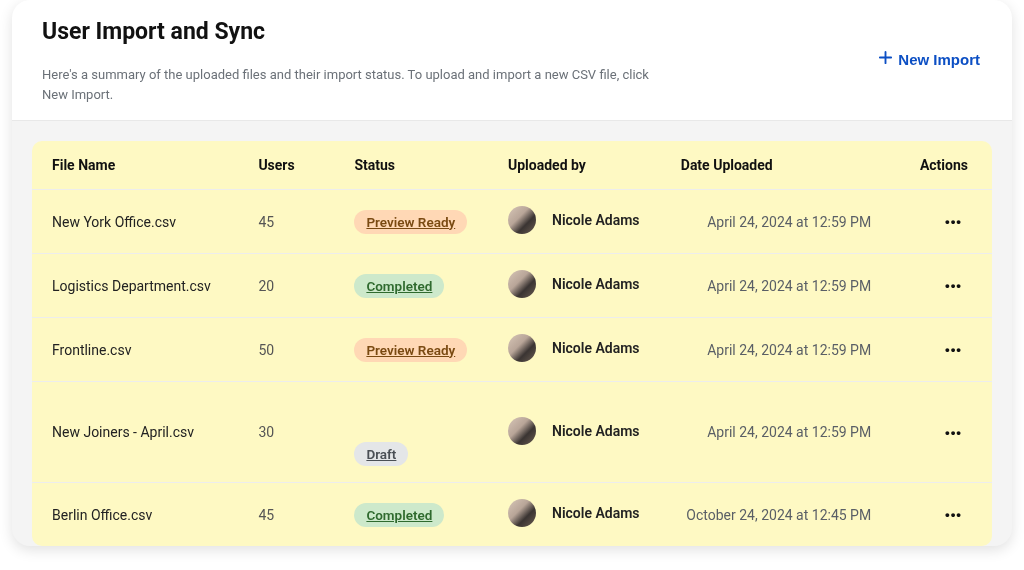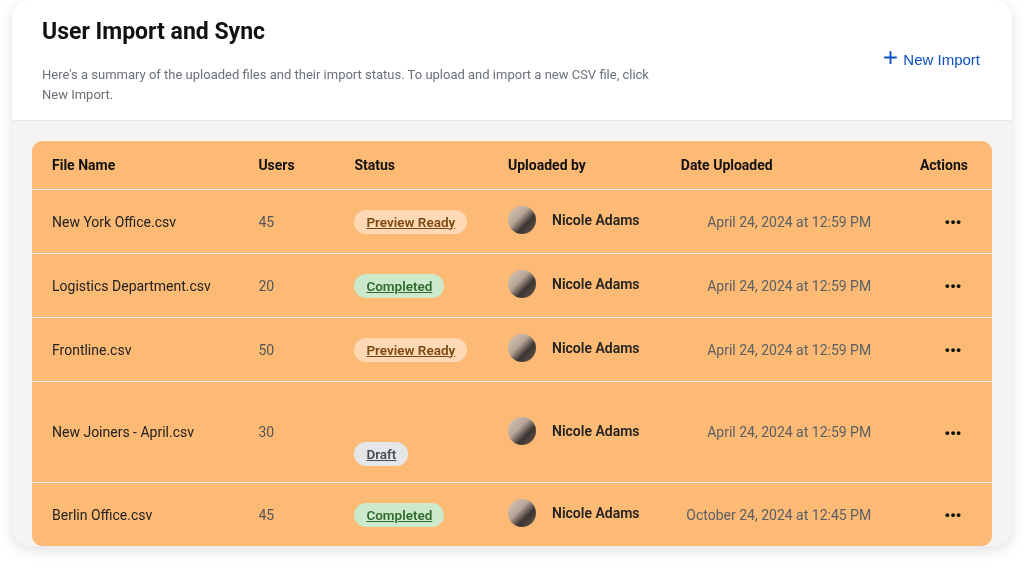--- a/index.html
+++ b/index.html
@@ -38,34 +38,34 @@
       font-size: 13px;
       color: #6b7178;
       line-height: 1.5;
     }
     .new-import-btn {
       display: inline-flex;
       align-items: center;
       gap: 5px;
       color: #0c4fc4;
       font-size: 15px;
-      font-weight: 400;
+      font-weight: 700;
       background: none;
       border: none;
       cursor: pointer;
       margin-top: 28px;
       padding: 4px 2px;
     }
     .new-import-btn svg { width: 15px; height: 15px; }
 
     .content {
       padding: 20px;
     }
     .table-wrap {
-      background: #fdba74;
+      background: #fef9c3;
       border-radius: 10px;
       overflow: hidden;
     }
     table { width: 100%; border-collapse: collapse; }
     th, td {
       text-align: left;
       padding: 16px 20px;
       font-size: 14px;
       border-bottom: 1px solid #ededed;
     }

